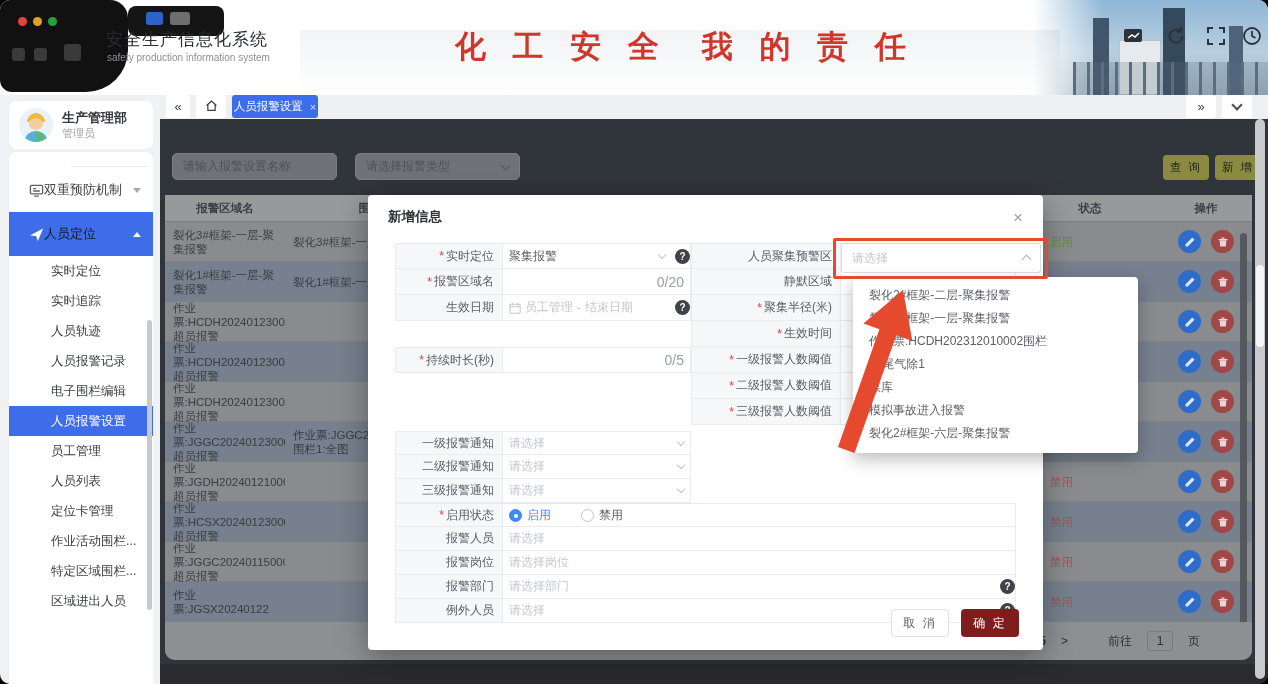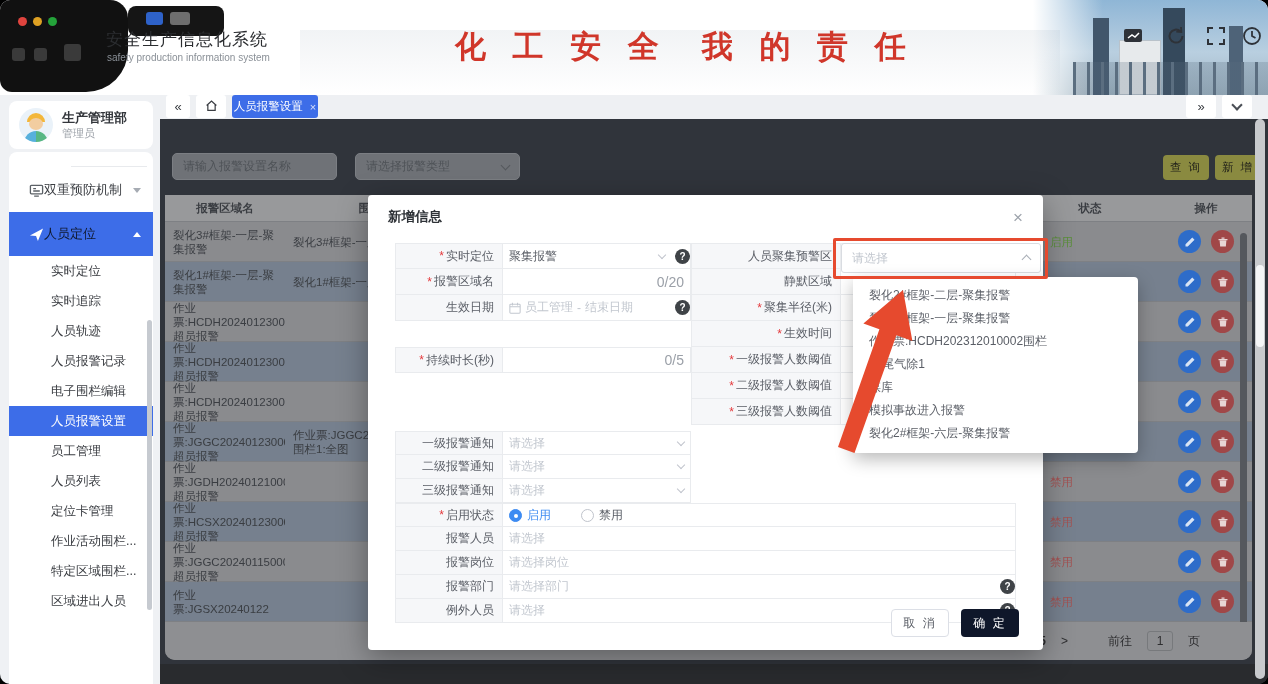--- a/index.html
+++ b/index.html
@@ -111,21 +111,21 @@
 .cal{width:12px;height:12px;flex:none;color:#C2C7CF}
 .radio{display:flex;align-items:center;gap:5px;margin-right:26px;font-size:12px}
 .rdot{width:13px;height:13px;border-radius:50%;border:1px solid #C0C4CC;position:relative;flex:none}
 .radio.sel .rdot{border-color:#3D8BF2;background:#3D8BF2}
 .radio.sel .rdot:after{content:"";position:absolute;left:4px;top:4px;width:4px;height:4px;border-radius:50%;background:#fff}
 .radio.sel{color:#3D8BF2}
 .radio.un{color:#5A5E66}
 .m-foot{position:absolute;right:24px;bottom:13px;display:flex;gap:12px}
 .btn{height:28px;min-width:58px;border-radius:4px;font-size:12px;display:flex;align-items:center;justify-content:center;letter-spacing:2px;padding:0 10px}
 .btn.ghostb{border:1px solid #DCDFE6;color:#5A5E66;background:#fff}
-.btn.prim{background:#0f172a;color:#fff}
+.btn.prim{background:#7f1d1d;color:#fff}
 
 
 .zone-select{position:absolute;left:841px;top:243px;width:200px;height:30px;background:#fff;border:1px solid #D9DCE1;border-radius:3px;display:flex;align-items:center;padding:0 10px;font-size:12px;z-index:11}
 .zone-select .up{margin-left:auto;width:7px;height:7px;border-left:1.4px solid #A9AEB6;border-top:1.4px solid #A9AEB6;transform:rotate(45deg);margin-top:3px}
 .dropdown{position:absolute;left:853px;top:277px;width:285px;height:176px;background:#fff;border-radius:4px;box-shadow:0 6px 18px rgba(0,0,0,.28);z-index:12;padding:7px 0}
 .opt{height:23px;display:flex;align-items:center;padding:0 16px;font-size:12px;color:#5A5E66;white-space:nowrap}
 .red-rect{position:absolute;left:833px;top:238px;width:215px;height:41px;border:3px solid #E64A2E;border-radius:2px;z-index:14}
 .red-arrow{position:absolute;left:838px;top:285px;width:85px;height:172px;z-index:15}
 </style>
 </head>

